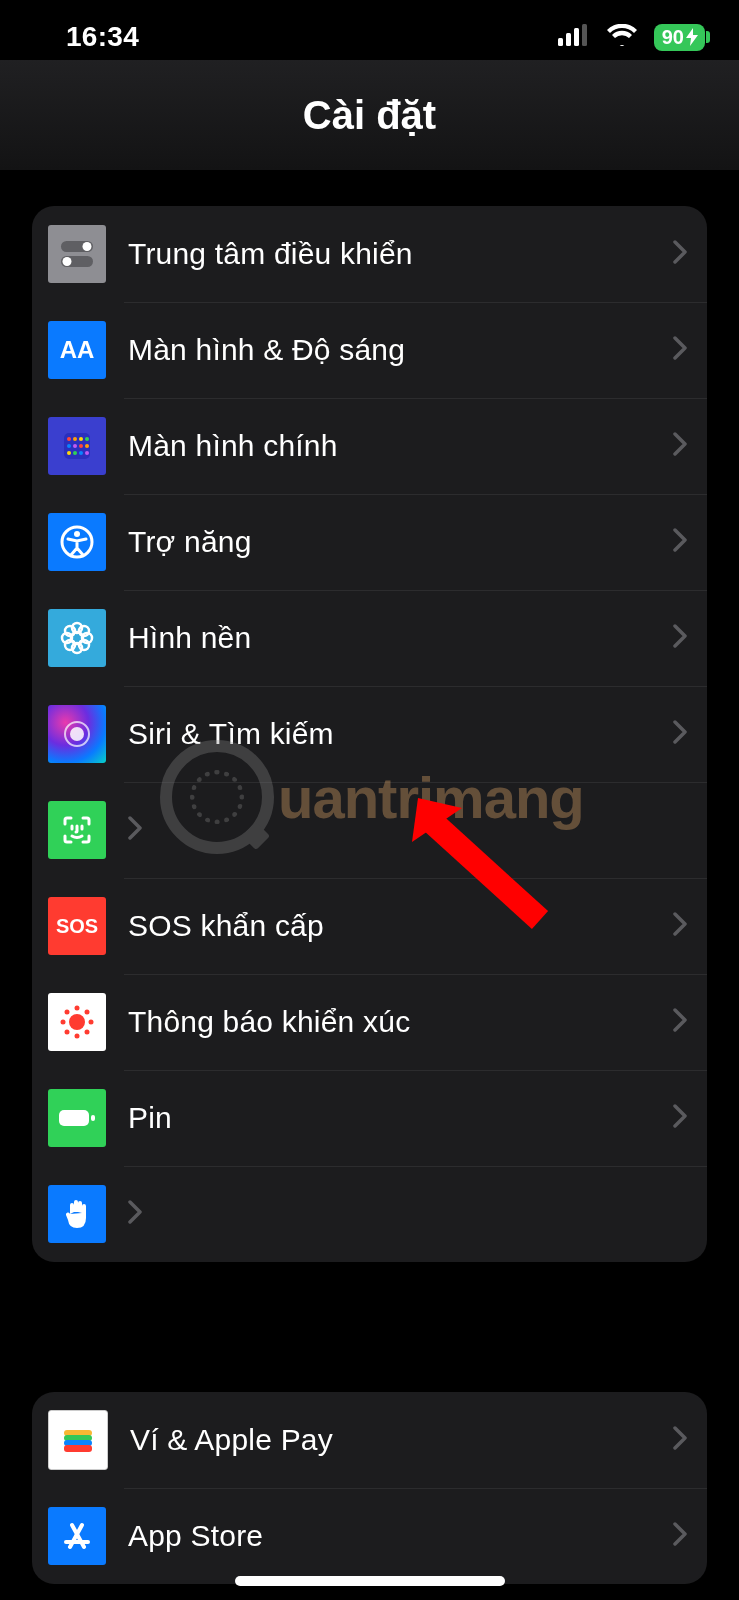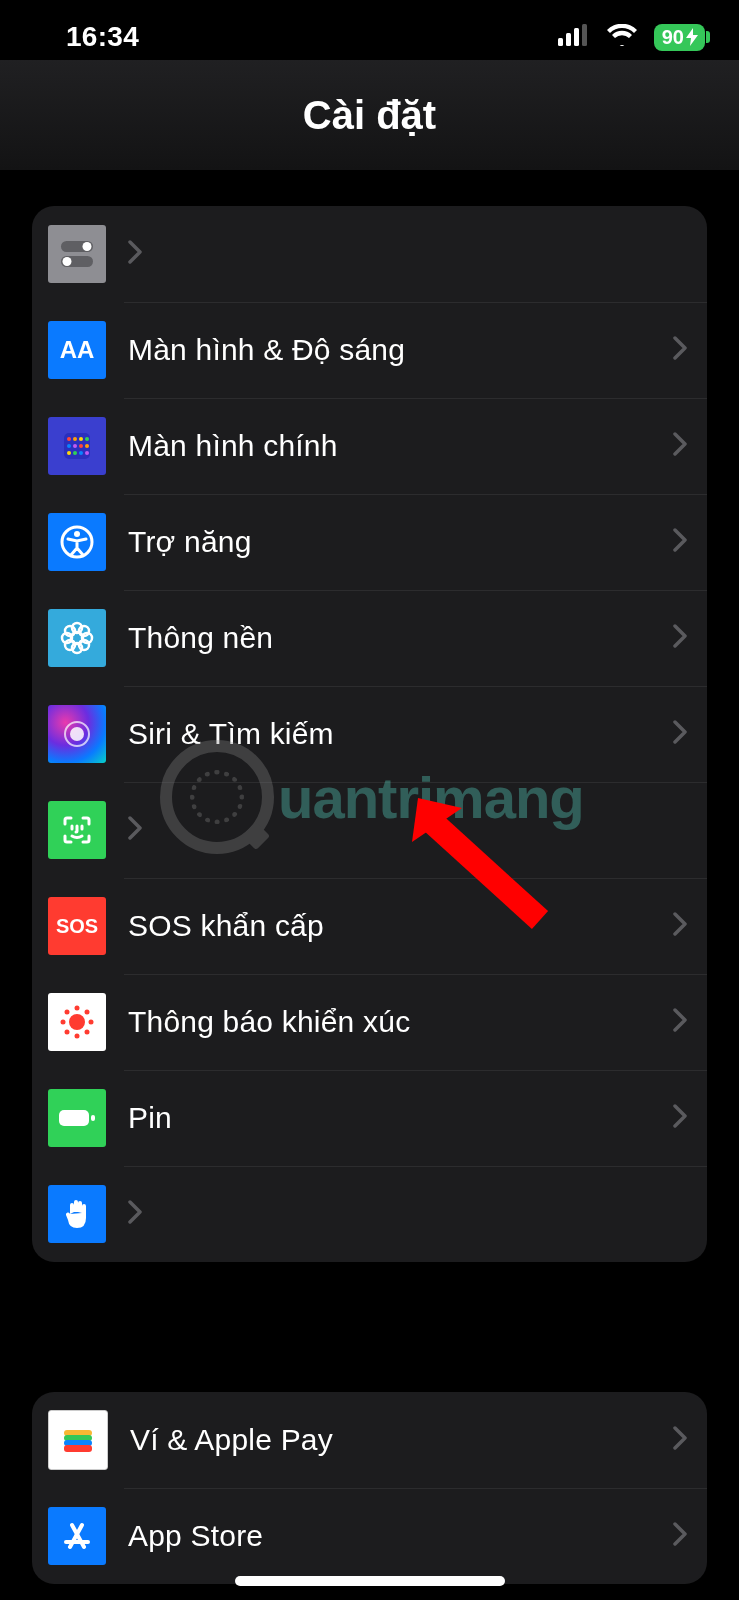--- a/index.html
+++ b/index.html
@@ -19,21 +19,21 @@
   .row + .row::before{content:"";position:absolute;top:0;left:92px;right:0;height:1px;background:#2c2c2e;}
   .icon{width:58px;height:58px;border-radius:3px;flex:0 0 58px;display:flex;align-items:center;justify-content:center;margin-right:22px;}
   .label{flex:1;font-size:30px;font-weight:400;color:#fff;letter-spacing:.2px;}
   .chevron{flex:0 0 auto;color:#5a5a5e;}
   .home-indicator{position:absolute;bottom:14px;left:50%;transform:translateX(-50%);width:270px;height:10px;background:#fff;border-radius:10px;}
   
   .watermark{position:absolute;top:740px;left:160px;right:30px;display:flex;align-items:center;opacity:.32;pointer-events:none;}
   .watermark-q{width:90px;height:90px;border:12px solid #888;border-radius:50%;display:flex;align-items:center;justify-content:center;position:relative;}
   .watermark-q::after{content:"";position:absolute;width:20px;height:20px;background:#888;border-radius:3px;right:-4px;bottom:-4px;transform:rotate(45deg);}
   .wm-bulb{width:44px;height:44px;border:5px dotted #888;border-radius:50%;}
-  .watermark-text{font-size:58px;font-weight:700;color:#5eead4;margin-left:4px;letter-spacing:-1px;}
+  .watermark-text{font-size:58px;font-weight:700;color:#fdba74;margin-left:4px;letter-spacing:-1px;}
   .arrow{position:absolute;top:790px;left:400px;pointer-events:none;}
   
   .ic-general{background:#8e8e93;}
   .ic-control{background:#8e8e93;}
   .ic-display{background:#0a7aff;}
   .ic-home{background:#3a3fcf;}
   .ic-access{background:#0a7aff;}
   .ic-wallpaper{background:#34aadc;}
   .ic-siri{background:radial-gradient(circle at 30% 30%,#e93aad 0%,#6b2de0 40%,#0a7aff 70%,#06d1c8 100%);}
   .ic-faceid{background:#30d158;}
@@ -87,20 +87,21 @@
 
     <div class="row">
       <div class="icon ic-control">
         <svg width="40" height="40" viewBox="0 0 40 40">
             <rect x="4" y="7" width="32" height="11" rx="5.5" fill="#5f5f63"></rect>
             <circle cx="30" cy="12.5" r="4.5" fill="#fff"></circle>
             <rect x="4" y="22" width="32" height="11" rx="5.5" fill="#5f5f63"></rect>
             <circle cx="10" cy="27.5" r="4.5" fill="#fff"></circle>
           </svg>
       </div>
+      <div class="label">Trung tâm điều khiển</div>
       <span class="chevron"><svg width="14" height="24" viewBox="0 0 14 24">
             <path d="M2 2 L12 12 L2 22" stroke="#5a5a5e" stroke-width="3.5" fill="none" stroke-linecap="round" stroke-linejoin="round"></path>
           </svg></span>
     </div>
 
     <div class="row">
       <div class="icon ic-display" style="color:#fff;font-weight:700;font-size:24px;">
         <span>AA</span>
       </div>
       <div class="label">Màn hình &amp; Độ sáng</div>
@@ -158,21 +159,21 @@
               <circle cx="19" cy="29" r="5"></circle>
               <circle cx="9" cy="19" r="5"></circle>
               <circle cx="29" cy="19" r="5"></circle>
               <circle cx="12" cy="12" r="5"></circle>
               <circle cx="26" cy="12" r="5"></circle>
               <circle cx="12" cy="26" r="5"></circle>
               <circle cx="26" cy="26" r="5"></circle>
             </g>
           </svg>
       </div>
-      <div class="label">Thông nền</div>
+      <div class="label">Hình nền</div>
       <span class="chevron"><svg width="14" height="24" viewBox="0 0 14 24">
             <path d="M2 2 L12 12 L2 22" stroke="#5a5a5e" stroke-width="3.5" fill="none" stroke-linecap="round" stroke-linejoin="round"></path>
           </svg></span>
     </div>
 
     <div class="row">
       <div class="icon ic-siri">
         <svg width="36" height="36" viewBox="0 0 36 36">
             <circle cx="18" cy="18" r="12" fill="none" stroke="#fff" stroke-width="2" opacity=".7"></circle>
             <circle cx="18" cy="18" r="7" fill="#fff" opacity=".85"></circle>

